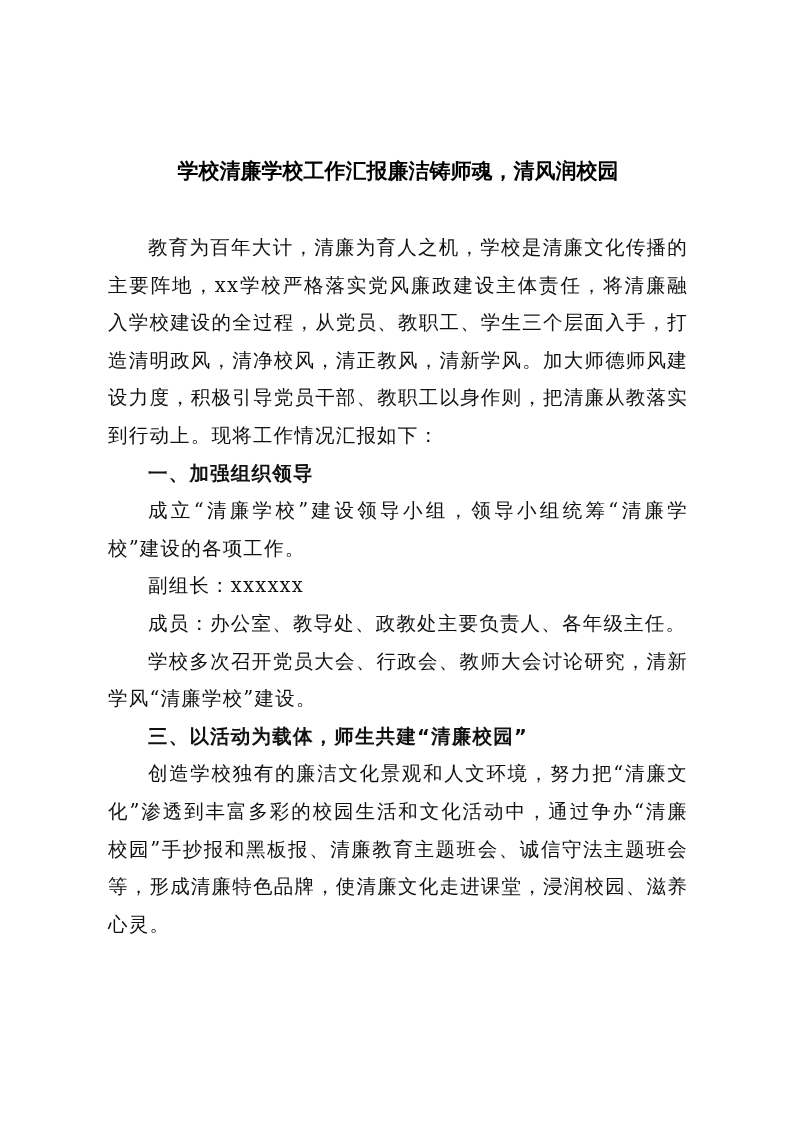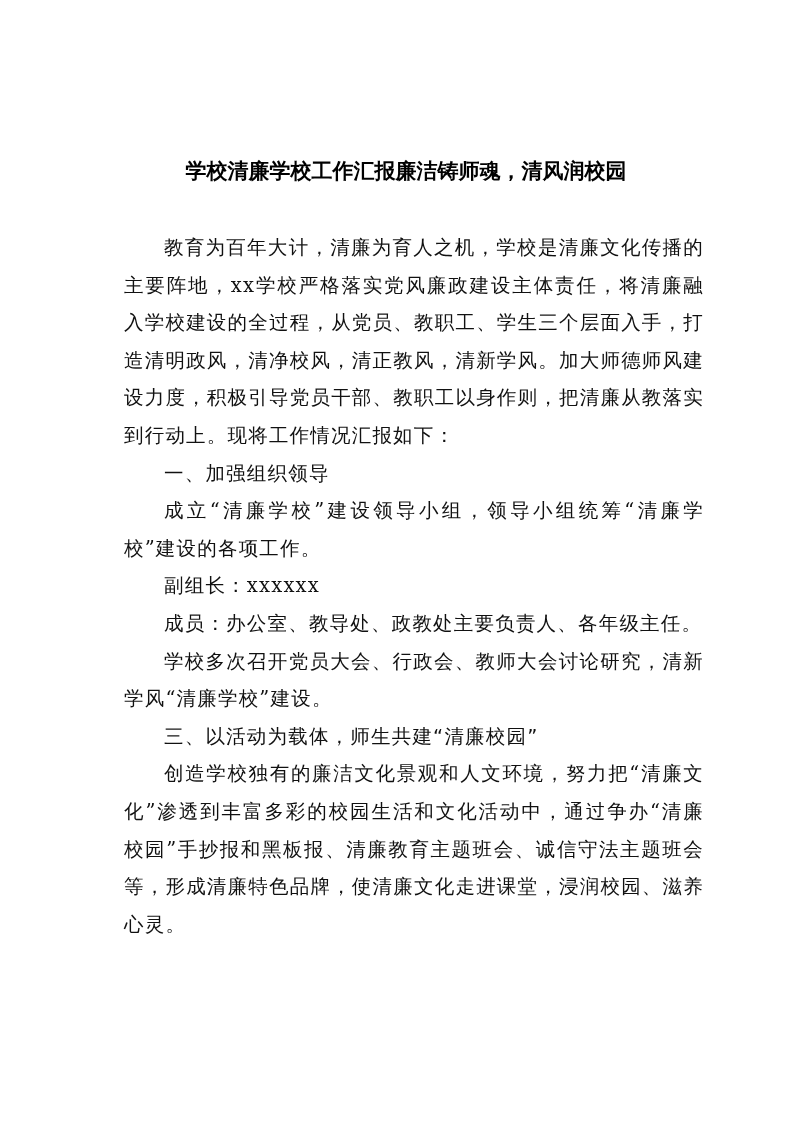--- a/index.html
+++ b/index.html
@@ -1,26 +1,26 @@
 <!DOCTYPE html>
 <html><head>
 <meta charset="utf-8">
 <style>
   html, body { margin: 0; padding: 0; background: #ffffff; }
   body { width: 793px; height: 1122px; position: relative; overflow: hidden;
          font-family: "DejaVu Serif", "Liberation Serif", serif; color: #111; }
   .page { position: absolute; left: 108px; top: 0; width: 580px; }
-  .title { position: absolute; top: 157px; left: 8px; width: 580px; text-align: center;
+  .title { position: absolute; top: 157px; left: 0; width: 580px; text-align: center;
            font-family: "DejaVu Sans", "Liberation Sans", sans-serif; font-weight: bold;
            font-size: 21px; letter-spacing: 0px; color: #000; }
-  .body { position: absolute; top: 229px; left: 16px; width: 580px; }
+  .body { position: absolute; top: 229px; left: 0; width: 580px; }
   .p { font-size: 19.5px; line-height: 37.6px; text-align: justify; text-align-last: left;
        letter-spacing: 1.2px; margin: 0; word-break: break-all; }
   .indent { text-indent: 40px; }
-  .h { font-family: "DejaVu Sans", "Liberation Sans", sans-serif; font-weight: normal; }
+  .h { font-family: "DejaVu Sans", "Liberation Sans", sans-serif; font-weight: bold; }
 </style>
 </head>
 <body>
 
 <div class="page">
   <div class="title">学校清廉学校工作汇报廉洁铸师魂，清风润校园</div>
   <div class="body">
     <p class="p indent">教育为百年大计，清廉为育人之机，学校是清廉文化传播的主要阵地，xx学校严格落实党风廉政建设主体责任，将清廉融入学校建设的全过程，从党员、教职工、学生三个层面入手，打造清明政风，清净校风，清正教风，清新学风。加大师德师风建设力度，积极引导党员干部、教职工以身作则，把清廉从教落实到行动上。现将工作情况汇报如下：</p>
     <p class="p indent h">一、加强组织领导</p>
     <p class="p indent">成立“清廉学校”建设领导小组，领导小组统筹“清廉学校”建设的各项工作。</p>

